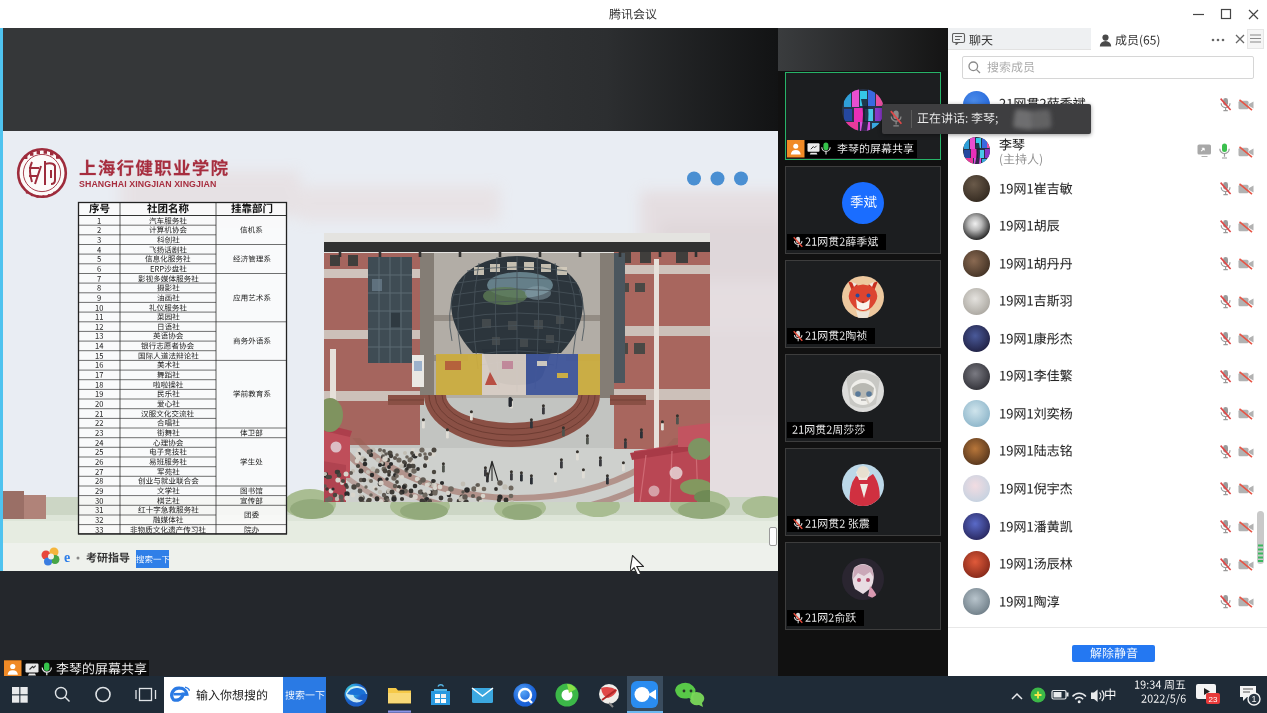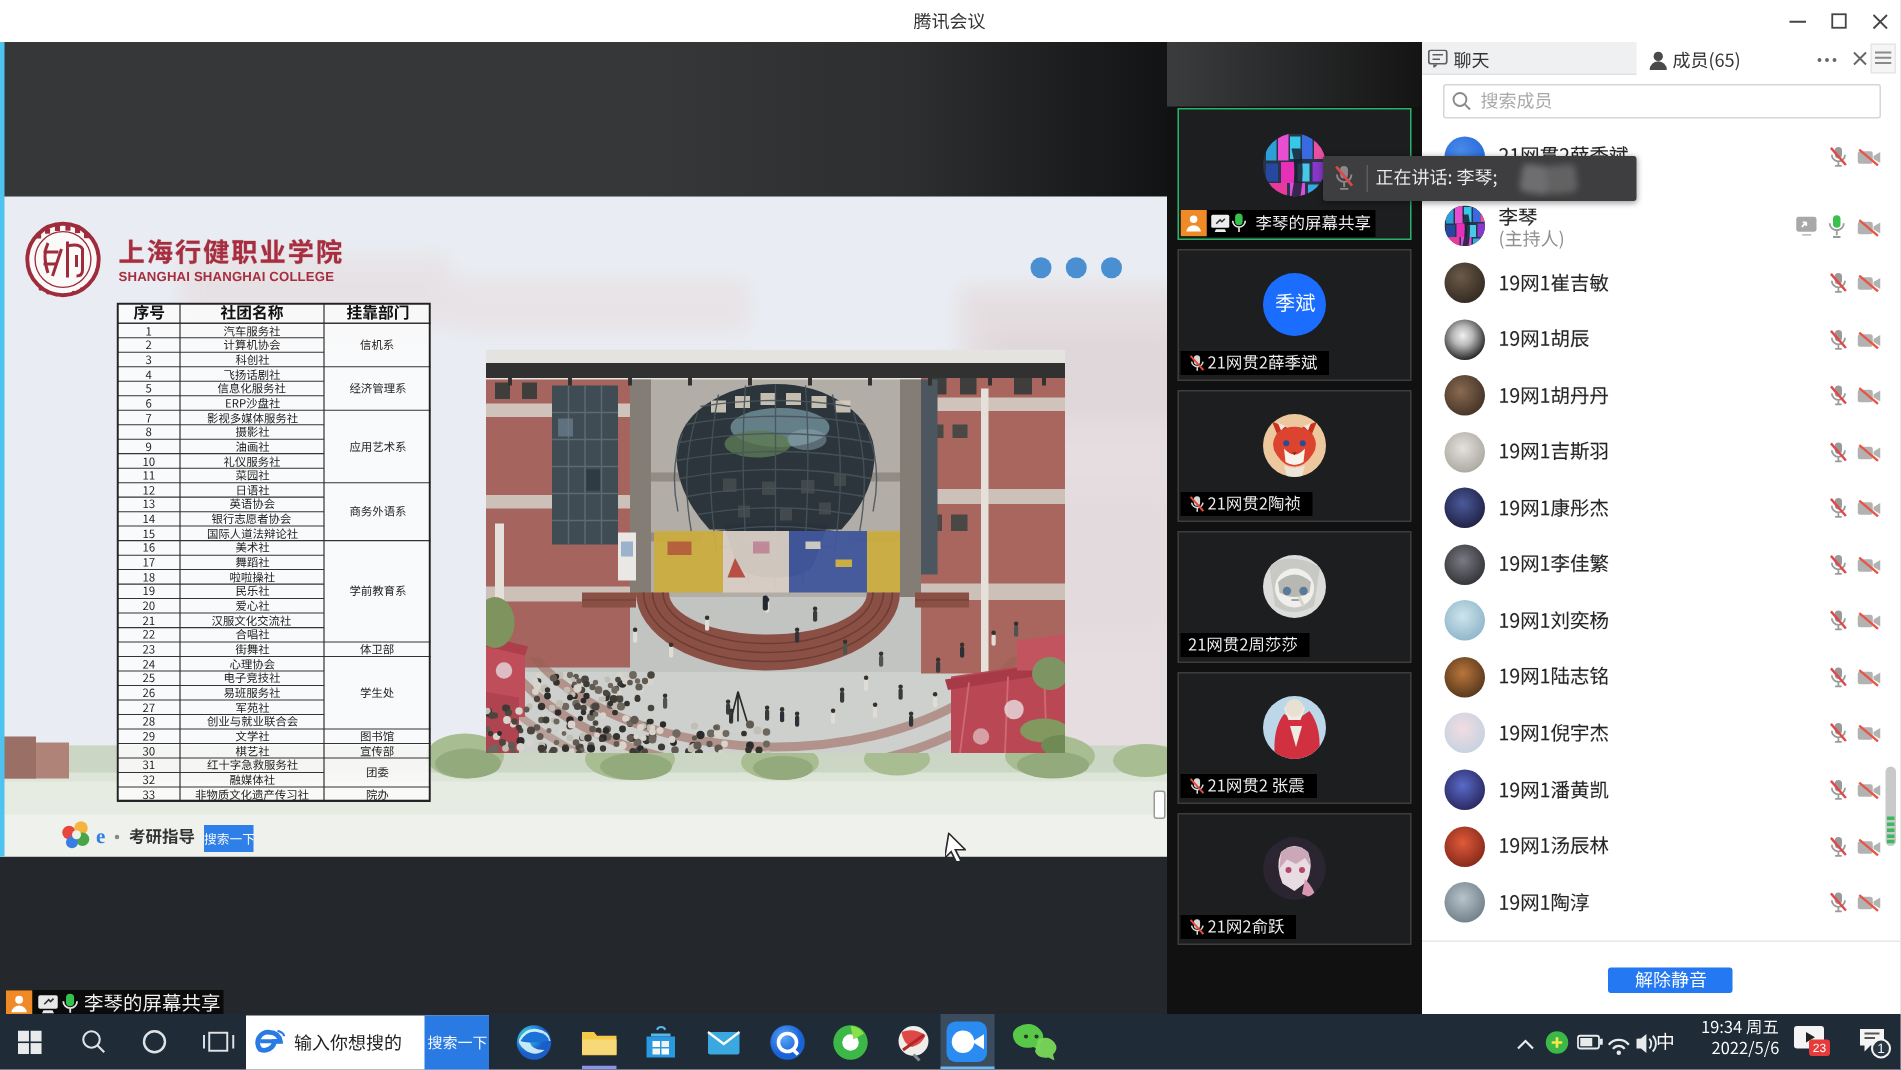--- a/index.html
+++ b/index.html
@@ -323,21 +323,21 @@
         <use href="#B4e0a" x="0"></use>
         <use href="#B6d77" x="1074"></use>
         <use href="#B884c" x="2149"></use>
         <use href="#B5065" x="3223"></use>
         <use href="#B804c" x="4297"></use>
         <use href="#B4e1a" x="5371"></use>
         <use href="#B5b66" x="6446"></use>
         <use href="#B9662" x="7520"></use>
       </g>
     </svg>
-    <div class="abs" style="left:79px;top:179px;width:260px;height:12px;font-family:'Liberation Sans',sans-serif;font-weight:bold;font-size:8.8px;letter-spacing:0.1px;color:#a72e3f">SHANGHAI SHANGHAI COLLEGE</div>
+    <div class="abs" style="left:79px;top:179px;width:260px;height:12px;font-family:'Liberation Sans',sans-serif;font-weight:bold;font-size:8.8px;letter-spacing:0.1px;color:#a72e3f">SHANGHAI XINGJIAN XINGJIAN</div>
     <svg class="abs" style="left:685px;top:170px" width="66" height="17">
 <circle cx="9" cy="8.5" r="7" fill="#4a8fd2"></circle>
       <circle cx="32.5" cy="8.5" r="7" fill="#4a8fd2"></circle>
       <circle cx="56" cy="8.5" r="7" fill="#4a8fd2"></circle>
 </svg>
     <svg class="abs" style="left:78px;top:202px;overflow:visible" width="211" height="335">
       <rect x="0" y="0" width="209" height="332.3" fill="#fbfbfb" opacity="0.85"></rect>
       <path d="M0 13.5h209" stroke="#333" stroke-width="1"></path>
       <path d="M0 23.2h138" stroke="#333" stroke-width="0.7"></path>
       <path d="M0 32.8h138" stroke="#333" stroke-width="0.7"></path>

